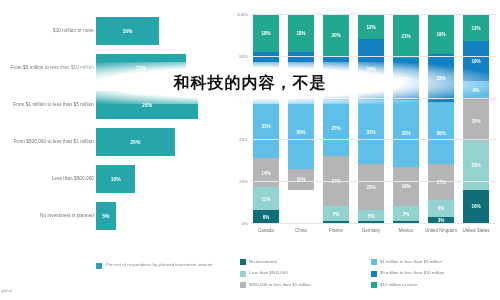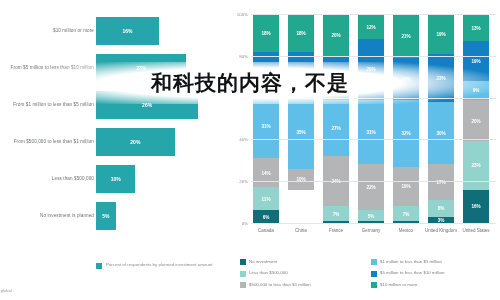--- a/index.html
+++ b/index.html
@@ -75,21 +75,21 @@
   
   #overlay {
     position: absolute; left: 0; top: 62px; width: 500px; height: 42px;
     background: #ffffff;
     -webkit-mask-image: radial-gradient(ellipse 260px 26px at 50% 50%, #000 58%, rgba(0,0,0,.55) 78%, transparent 100%);
             mask-image: radial-gradient(ellipse 260px 26px at 50% 50%, #000 58%, rgba(0,0,0,.55) 78%, transparent 100%);
   }
   #overlay-text {
     position: absolute; left: 0; top: 66px; width: 500px; height: 34px;
     display: flex; align-items: center; justify-content: center;
-    font-size: 21px; font-weight: 700; color: #111214; letter-spacing: 1px;
+    font-size: 16px; font-weight: 700; color: #111214; letter-spacing: 1px;
     white-space: nowrap;
   }
 </style>
 </head>
 <body>
 
 <div id="root">
 
   <div id="left-chart">
     <div id="left-bars">

